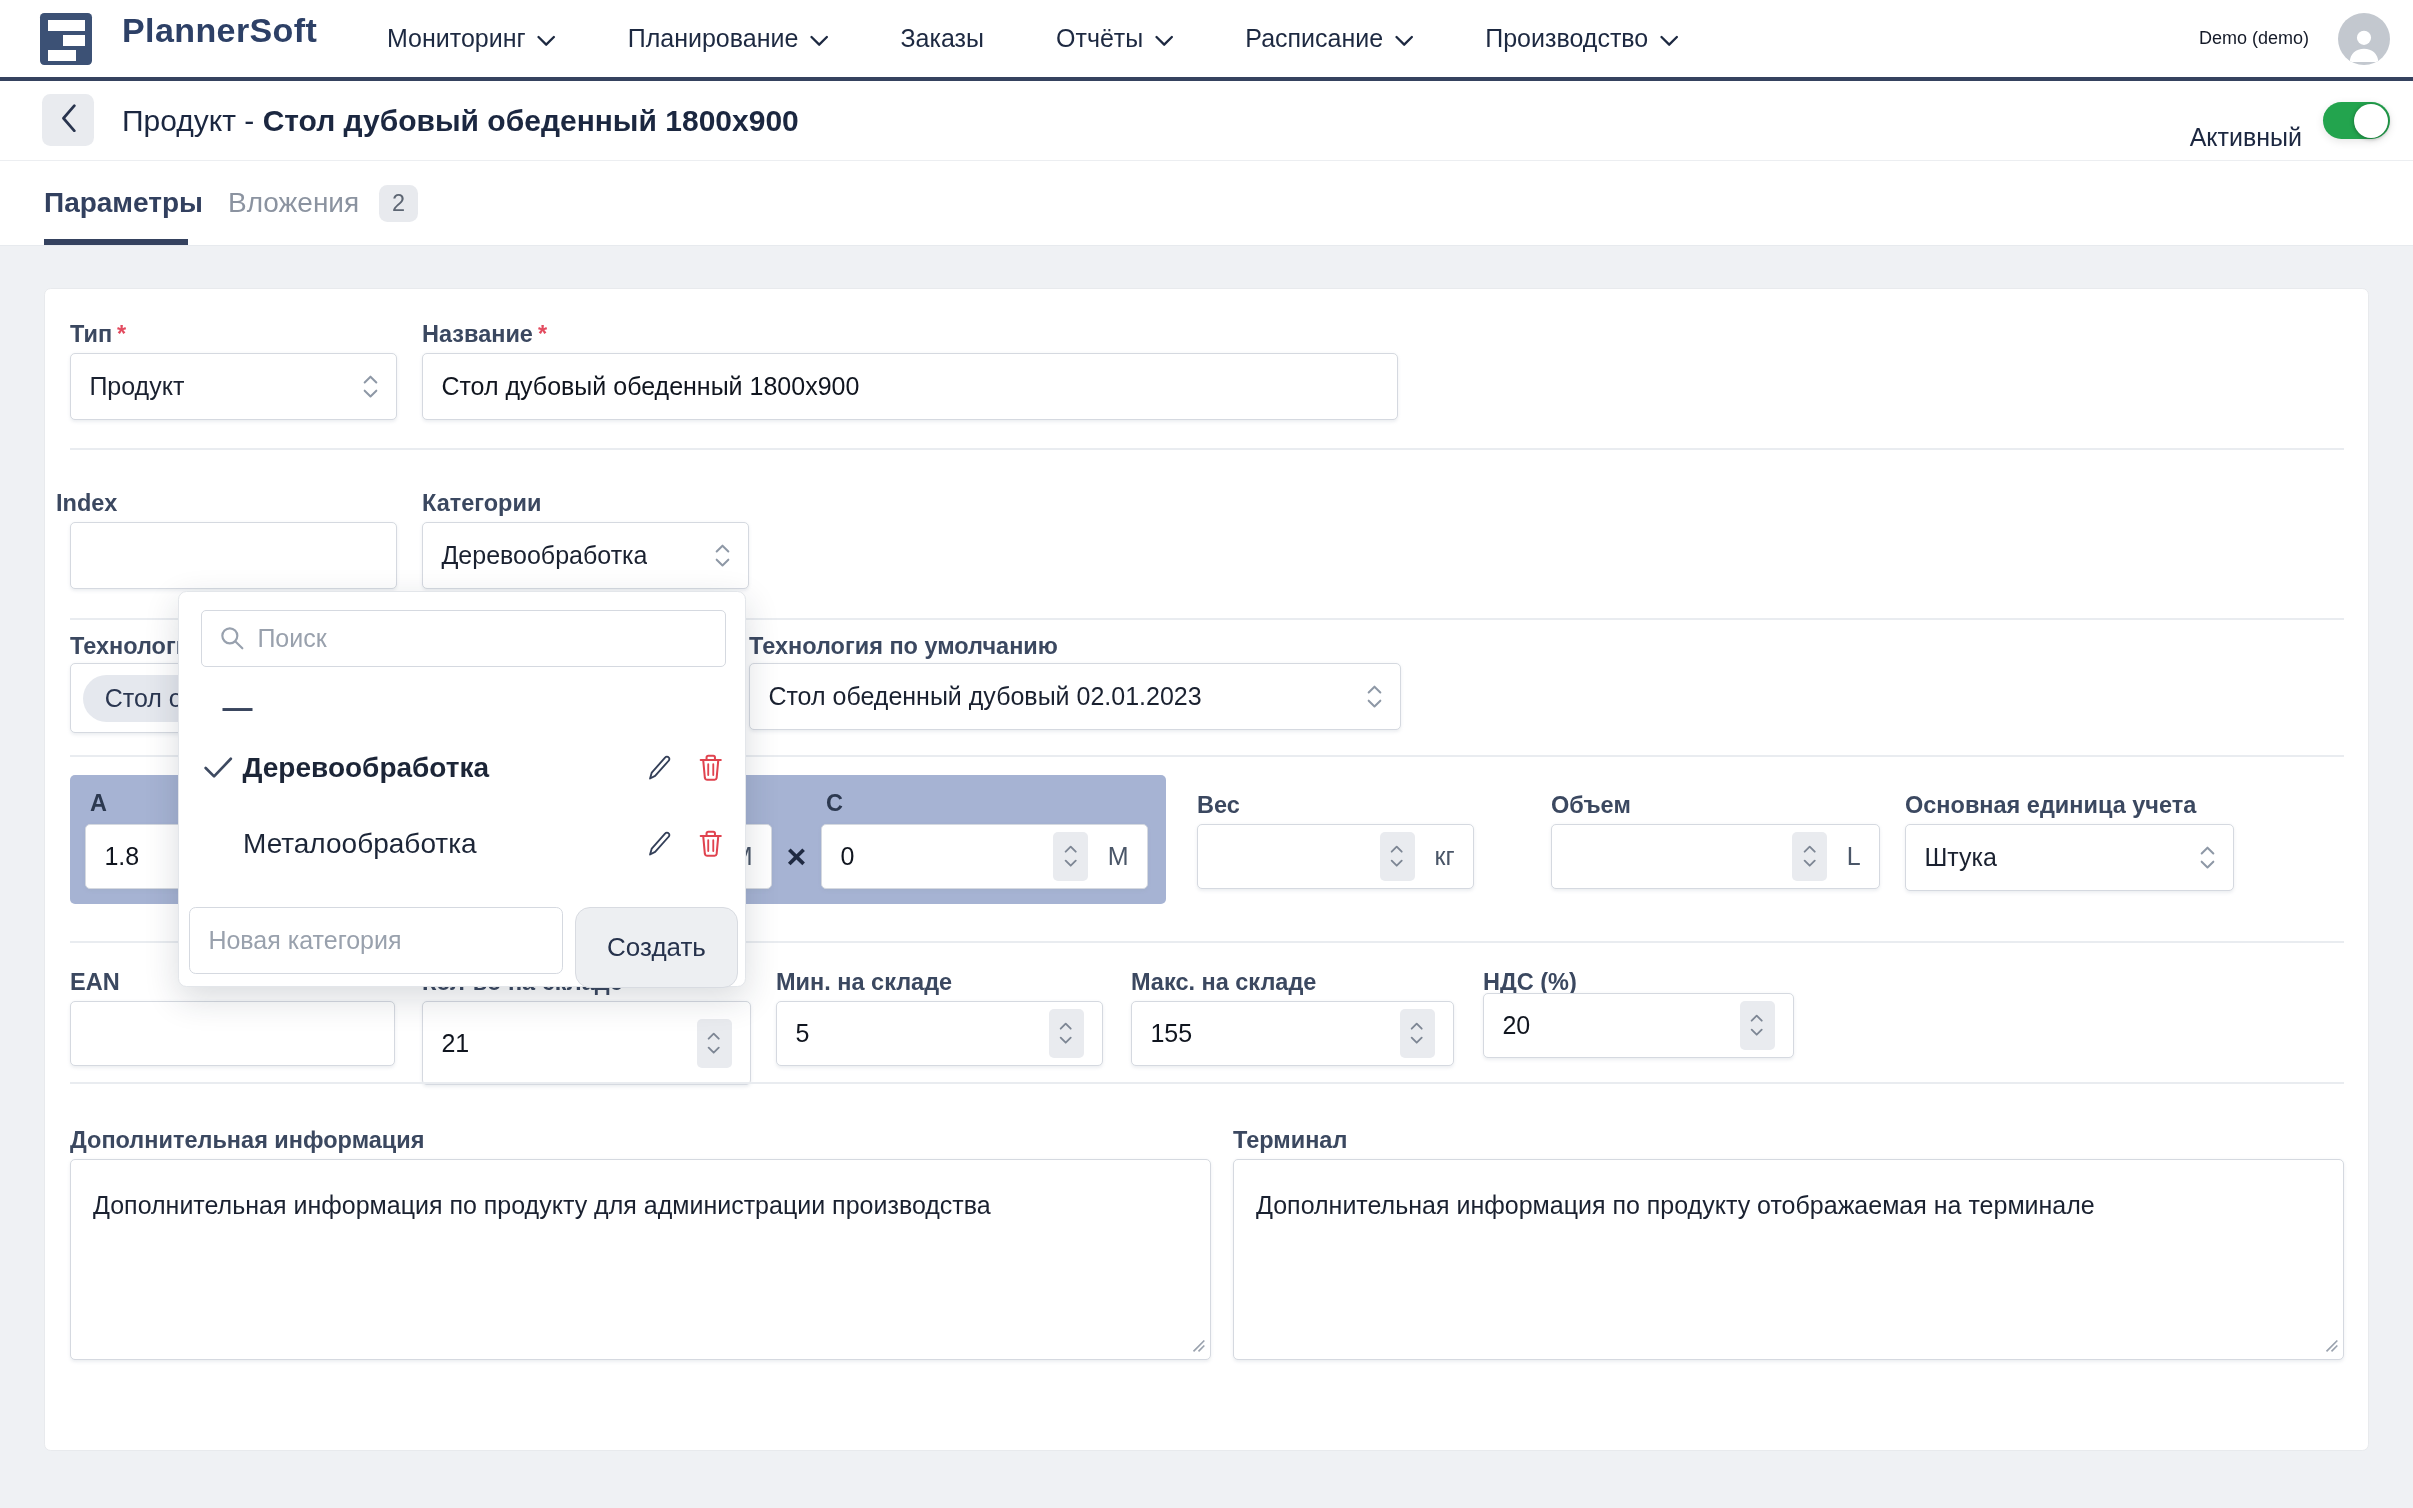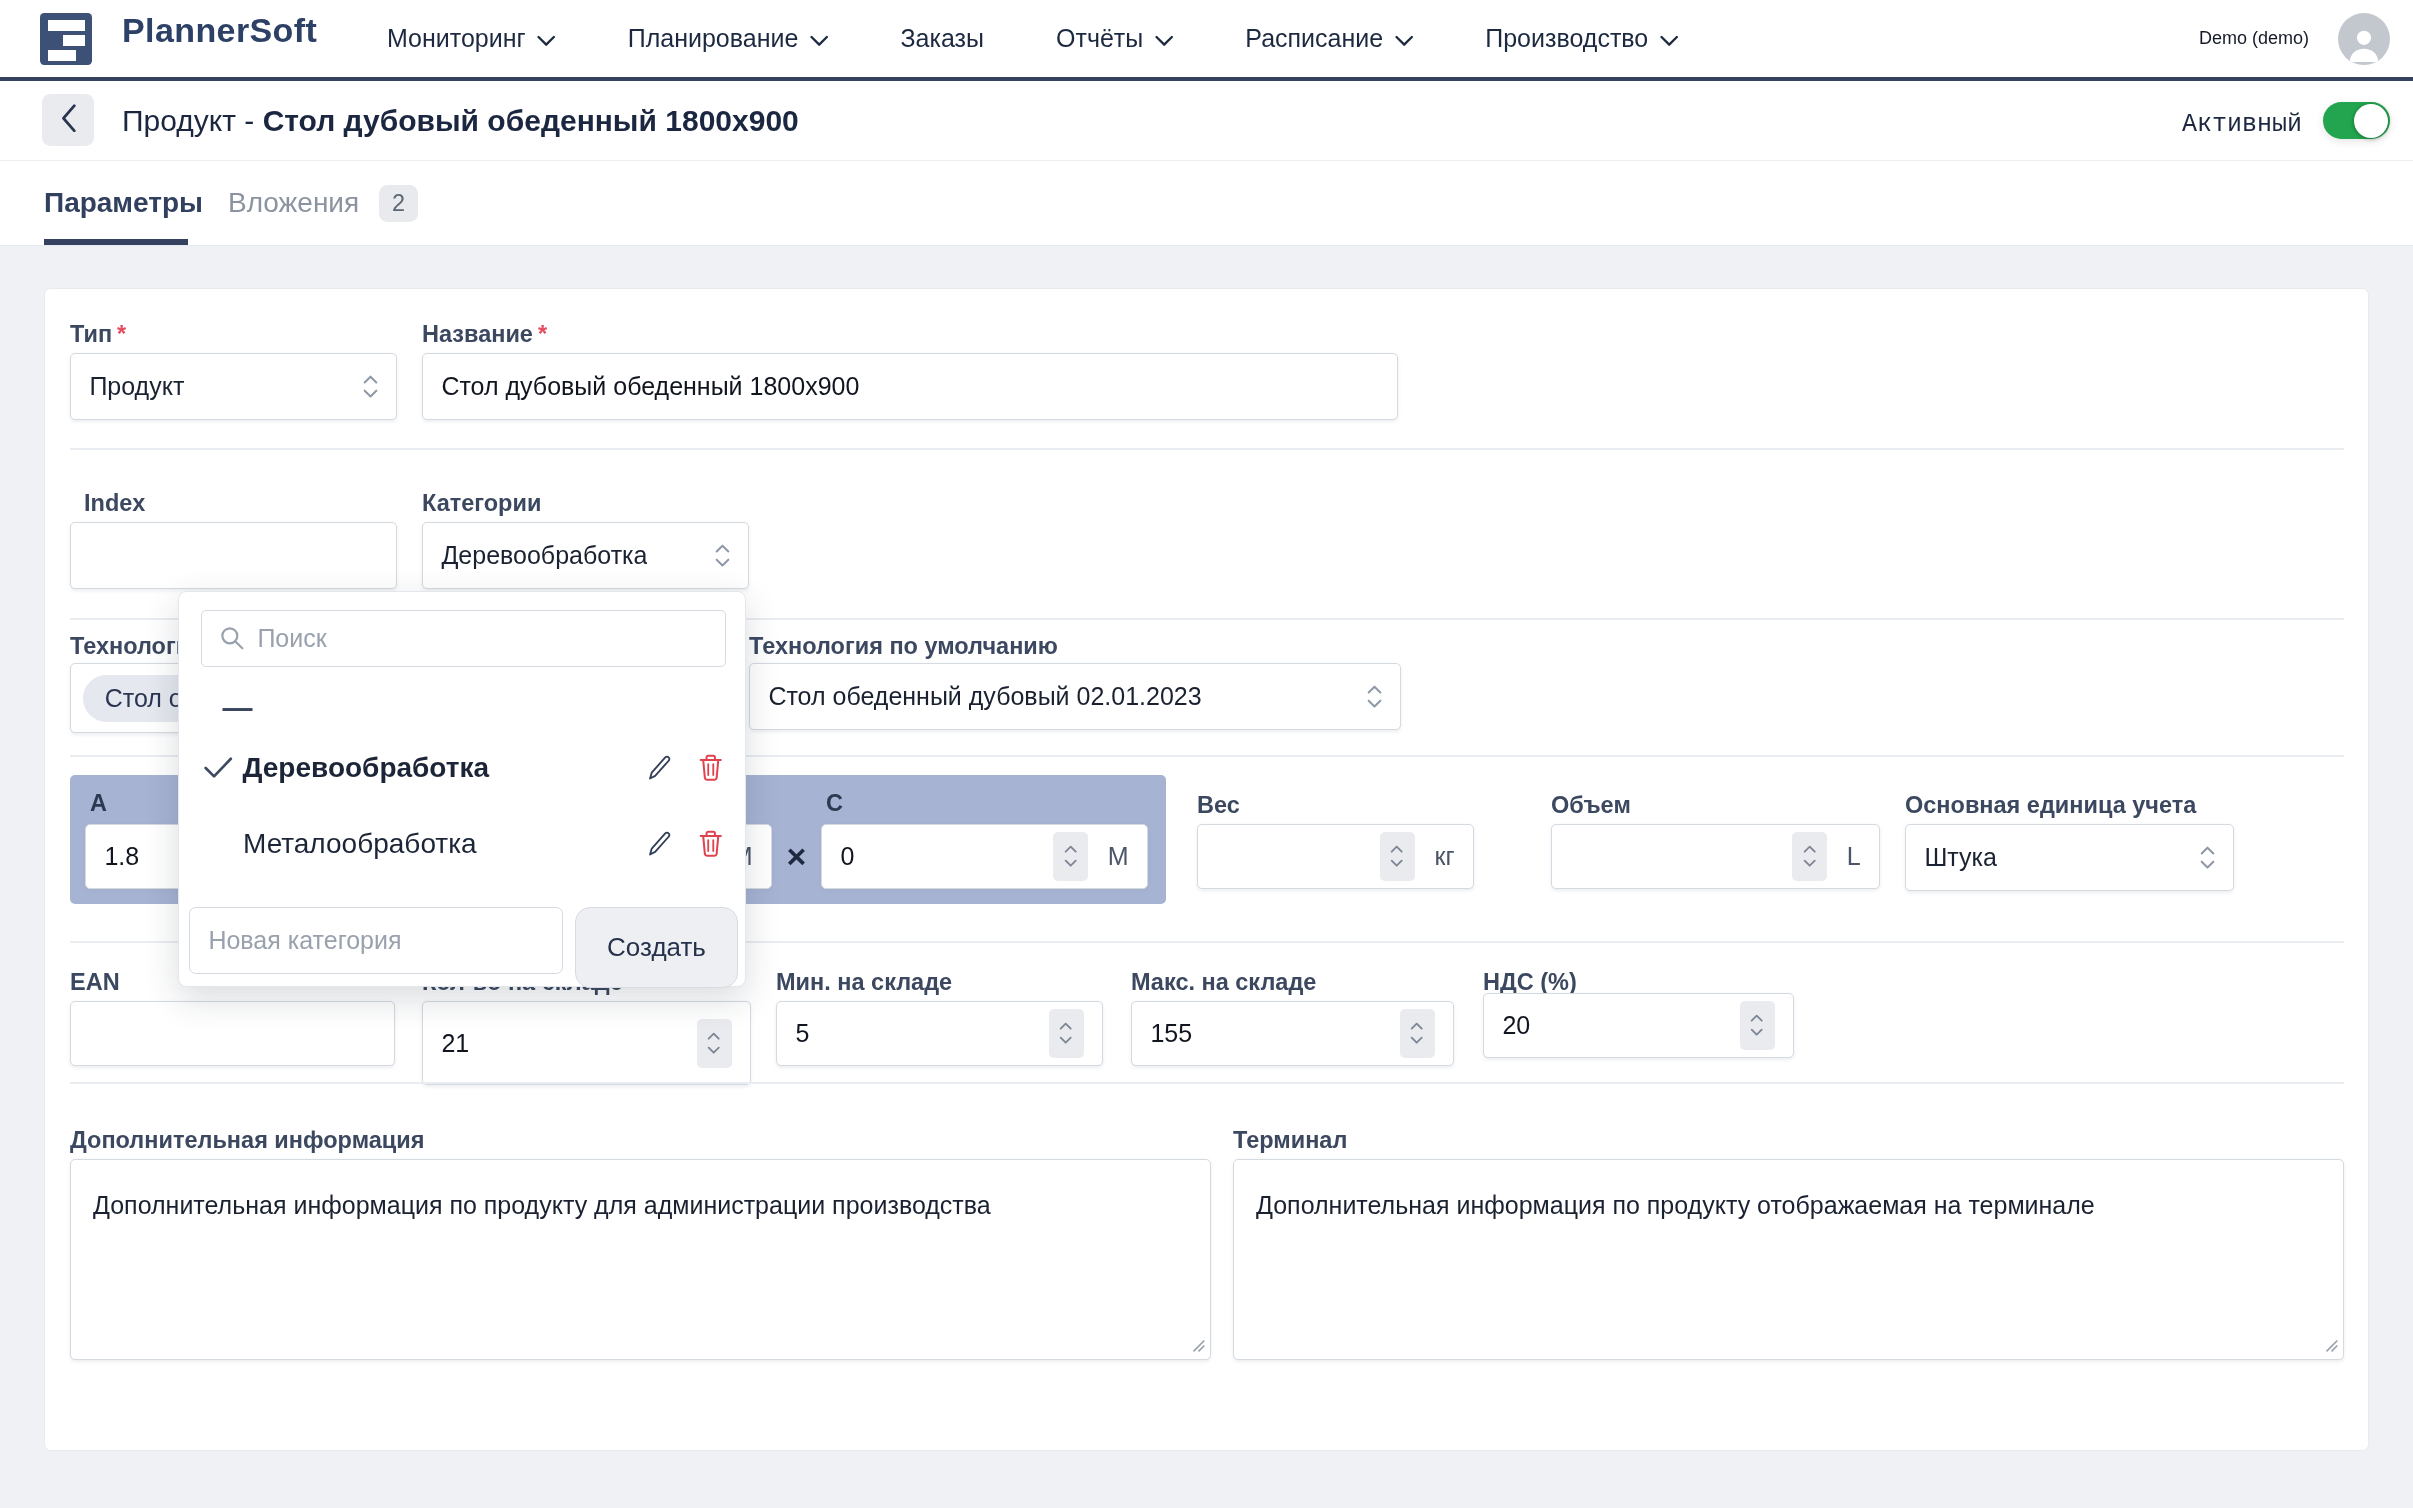--- a/index.html
+++ b/index.html
@@ -22,21 +22,21 @@
           font-size:18px; color:#141a28; }
   .avatar { position:absolute; right:23.5px; top:12.6px; width:52px; height:52px; border-radius:50%;
             background:#c3c8cf; display:flex; align-items:flex-end; justify-content:center; overflow:hidden; cursor:pointer; }
   
   .titlebar { position:absolute; left:0; top:81px; width:2413px; height:80px; background:#fff;
               border-bottom:0.8px solid #eceef1; }
   .back { position:absolute; left:42px; top:12.6px; width:52px; height:52px; background:#e9ebef;
           border-radius:8.4px; display:flex; align-items:center; justify-content:center; cursor:pointer; }
   .title { position:absolute; left:122px; top:0; height:79px; display:flex; align-items:center; font-size:30px; color:#1b2740; }
   .title span, .title b { white-space:pre; }
-  .status-label { position:absolute; right:111px; top:4px; height:79px; display:flex; align-items:center; font-size:25px; color:#1c2740;font-family:Liberation Mono, monospace; }
+  .status-label { position:absolute; right:111px; top:17px; height:79px; display:flex; align-items:center; font-size:25px; color:#1c2740; }
   .toggle { position:absolute; right:23.5px; top:21px; width:67px; height:37px; border-radius:18.4px;
             background:#23a44e; cursor:pointer; box-shadow:0 2.5px 8.4px rgba(0,0,0,.10); }
   .knob { position:absolute; right:1.7px; top:1.7px; width:34px; height:34px; border-radius:50%;
           background:#fff; box-shadow:0 0.8px 4.2px rgba(0,0,0,.35); }
   
   .tabsbar { position:absolute; left:0; top:161px; width:2413px; height:85px; background:#fff;
              border-bottom:0.8px solid #e7eaee; }
   .tab { position:absolute; top:0; height:84px; display:flex; align-items:center; cursor:pointer; font-size:28px; }
   .tab.active { color:#32405f; font-weight:bold; }
   .tab.inactive { color:#8b93a0; gap:20px; }
@@ -194,21 +194,21 @@
   </div>
   <div class="lbl" style="left:377px;top:32px">
     <span>Название</span><span class="req">*</span>
   </div>
   <div class="field" style="left:377px;top:64px;width:976px">
     <input value="Стол дубовый обеденный 1800x900" style="">
   </div>
 
   <div class="divider" style="top:159px"></div>
 
-  <div class="lbl" style="left:39px;top:201px">Index</div>
+  <div class="lbl" style="left:11px;top:201px">Index</div>
   <div class="field" style="left:25px;top:233px;width:327px">
     <input value="" style="">
   </div>
   <div class="lbl" style="left:377px;top:201px">Категории</div>
   <div class="field select" style="left:377px;top:233px;width:327px">
     <span class="val">Деревообработка</span>
     <span class="chevs">
       <svg width="15" height="9.2" viewBox="0 0 18 11">
           <path d="M2 9 L9 2 L16 9" fill="none" stroke="#8e98a6" stroke-width="2.4" stroke-linecap="round" stroke-linejoin="round"></path>
         </svg>

